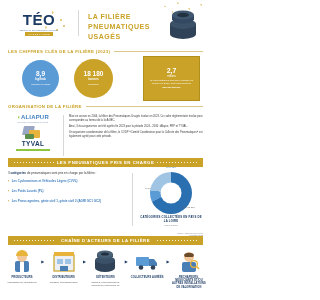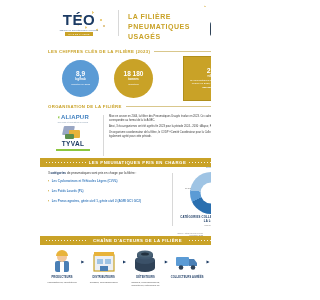--- a/index.html
+++ b/index.html
@@ -2,21 +2,21 @@
 <html><head>
 <meta charset="utf-8">
 <style>
   * { box-sizing: border-box; margin: 0; padding: 0; }
   html, body {
     width: 211px; height: 300px;
     background: #ffffff;
     font-family: "Liberation Sans", sans-serif;
     overflow: hidden;
   }
-  .page { position: relative; width: 211px; height: 216px; background:#fff;padding-left:40px; }
+  .page { position: relative; width: 211px; height: 216px; background:#fff; }
 
   
   .header { position:relative; height:47px; width:211px; background:#ffffff; }
   .logo-block {
     position:absolute; left:8px; top:7px; width:62px; height:34px;
     display:flex; flex-direction:column; align-items:center; justify-content:center;
   }
   .logo-dots{
     position:absolute; left:26px; top:1px; width:34px; height:30px;
     background:

